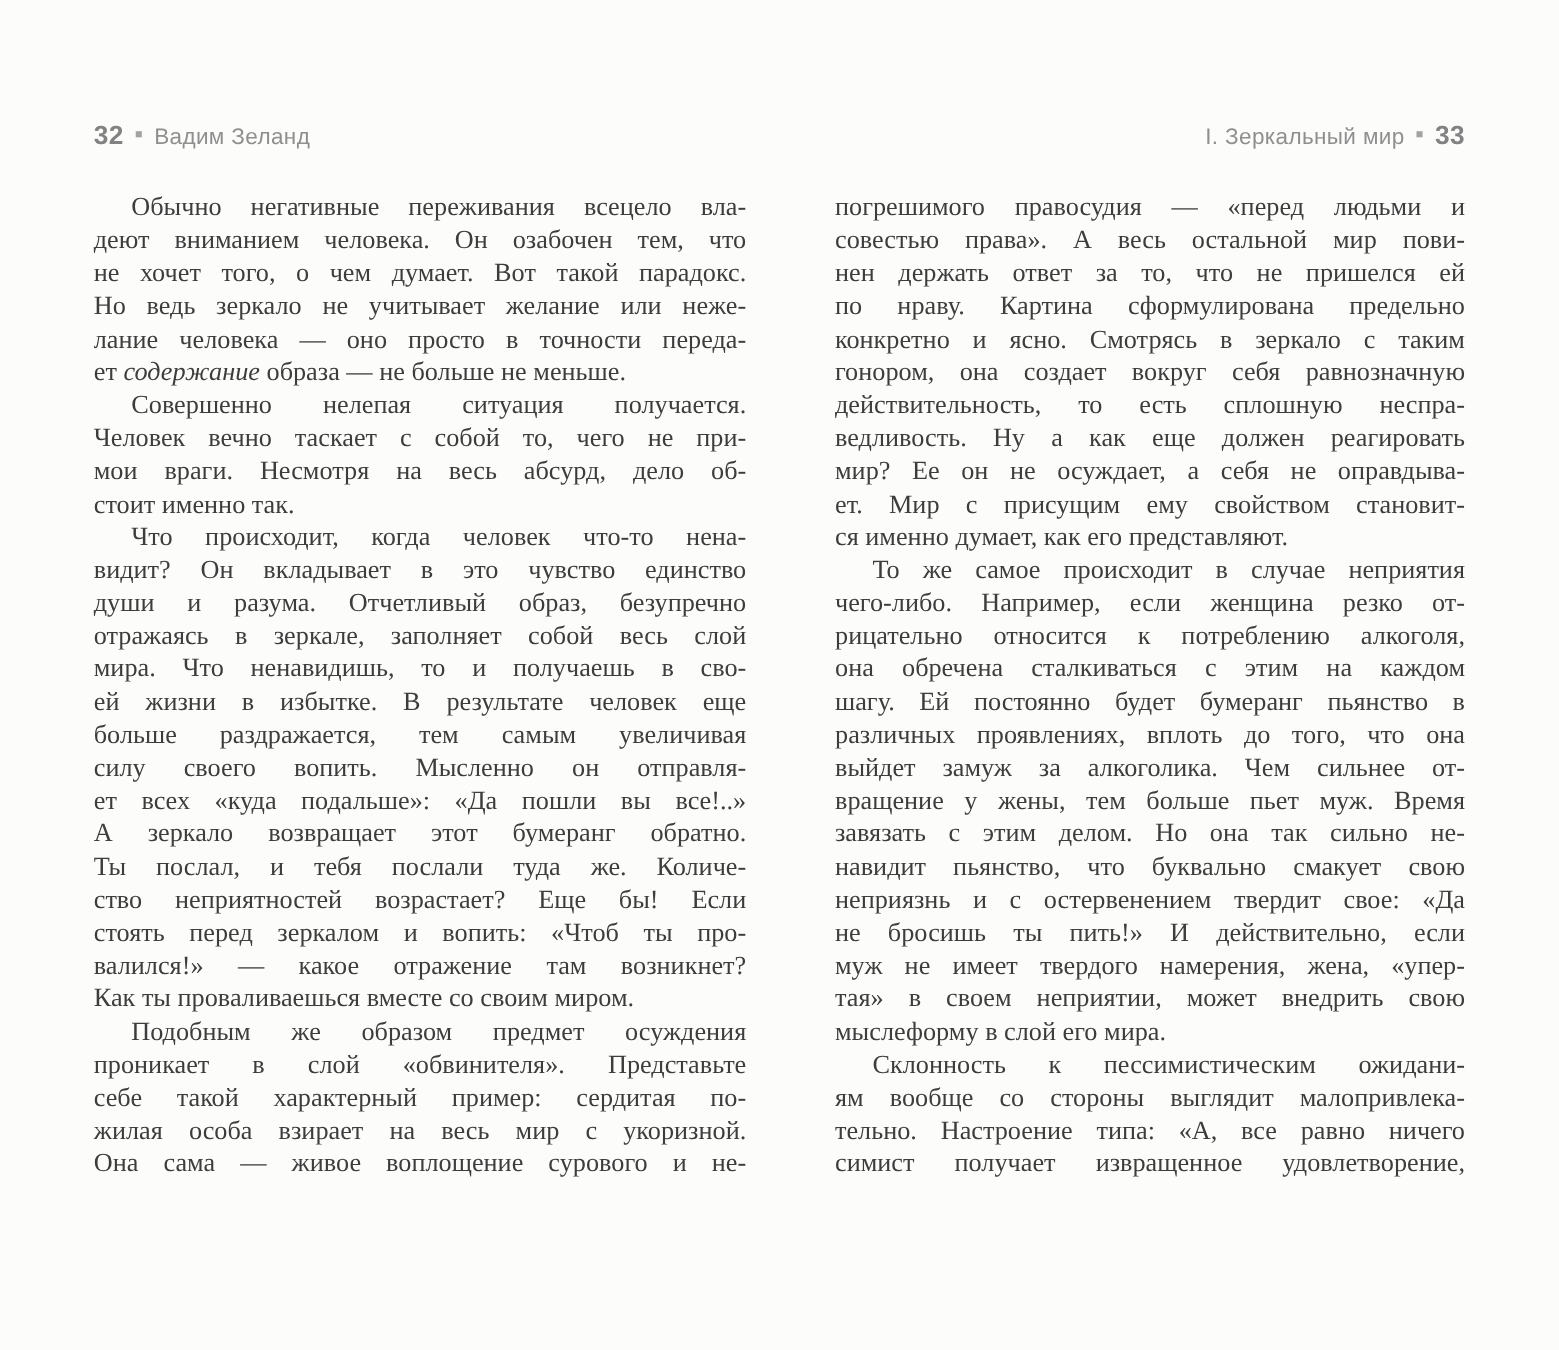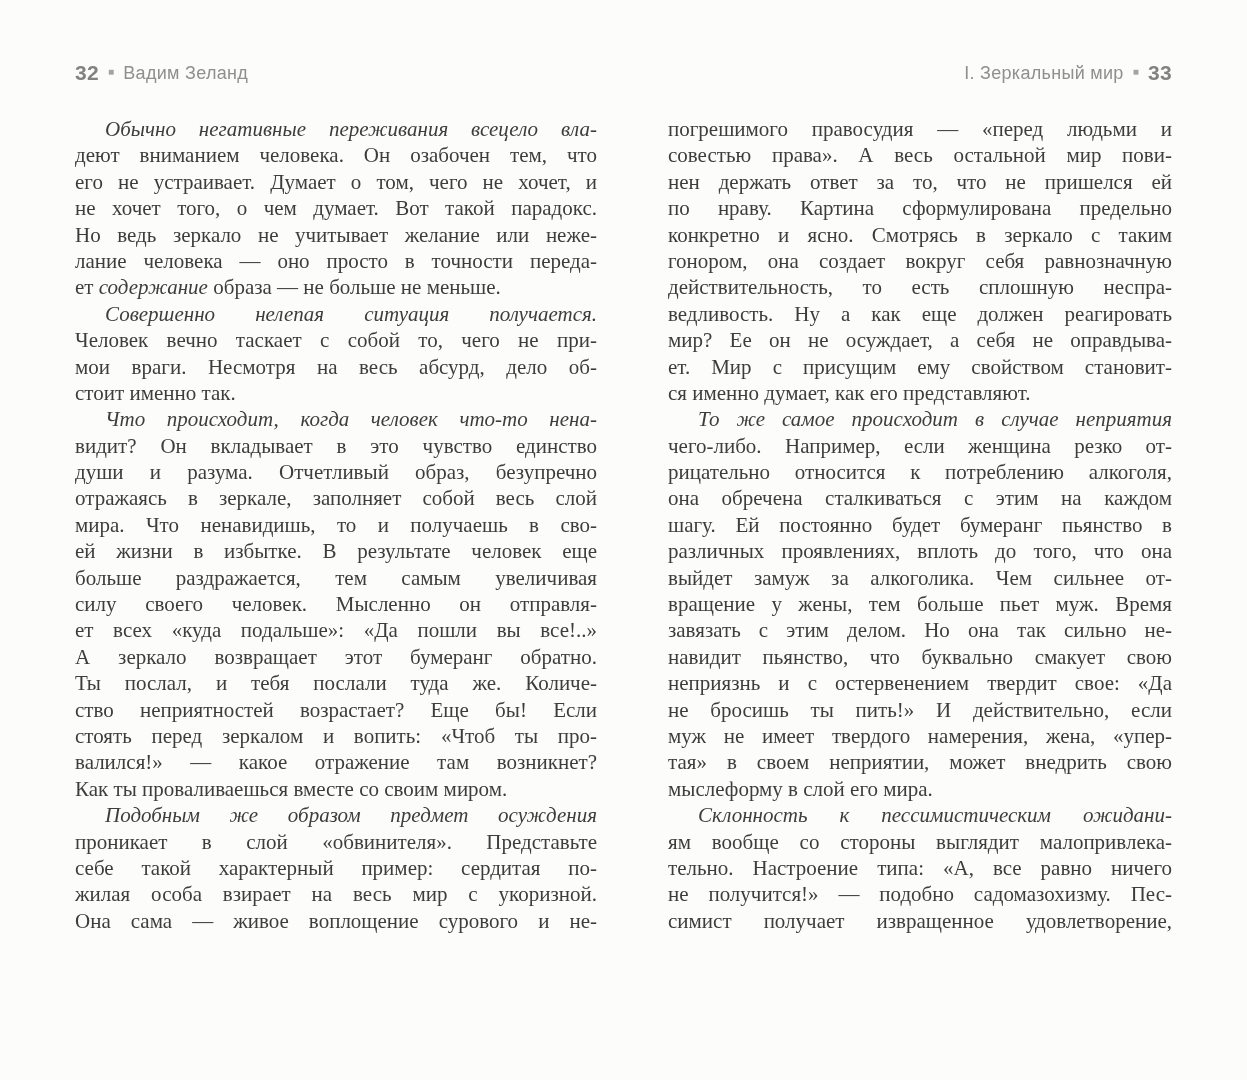--- a/index.html
+++ b/index.html
@@ -23,20 +23,21 @@
   .page.right { left: 668px; width: 504px; }
 
   .running-header {
     display: flex;
     align-items: center;
     height: 22px;
     font-family: "Liberation Sans", sans-serif;
     color: #8f8f8f;
     font-size: 18px;
     letter-spacing: 0.3px;
+    margin-top: 36px;
   }
   .running-header.align-right { justify-content: flex-end; }
   .page-num {
     font-weight: bold;
     font-size: 21px;
     color: #828282;
     font-family: "Liberation Sans", sans-serif;
   }
   .sq-icon {
     font-size: 10px;
@@ -53,54 +54,53 @@
   }
   .line {
     line-height: 26.4px;
     height: 26.4px;
     text-align: justify;
     text-align-last: justify;
     white-space: nowrap;
     overflow: visible;
   }
   .line.end  { text-align-last: left; }
-  .line.ind  { text-indent: 30px; font-style: italic; }
+  .line.ind  { text-indent: 30px; }
   .line i    { font-style: italic; }
 </style>
 </head>
 <body>
 
 <div class="spread">
 
   <div class="page left">
     <div class="running-header">
       <span class="page-num">32</span>
       <span class="sq-icon">■</span>
       <span class="runhead">Вадим Зеланд</span>
     </div>
     <div class="body-text">
         <div class="line ind">Обычно негативные переживания всецело вла-</div>
         <div class="line">деют вниманием человека. Он озабочен тем, что</div>
-        <div class="line">его не устраивает. Думает о том, чего не хочет, и</div>
         <div class="line">не хочет того, о чем думает. Вот такой парадокс.</div>
         <div class="line">Но ведь зеркало не учитывает желание или неже-</div>
         <div class="line">лание человека — оно просто в точности переда-</div>
         <div class="line end">ет <i>содержание</i> образа — не больше не меньше.</div>
         <div class="line ind">Совершенно нелепая ситуация получается.</div>
         <div class="line">Человек вечно таскает с собой то, чего не при-</div>
         <div class="line">мои враги. Несмотря на весь абсурд, дело об-</div>
         <div class="line end">стоит именно так.</div>
         <div class="line ind">Что происходит, когда человек что-то нена-</div>
         <div class="line">видит? Он вкладывает в это чувство единство</div>
         <div class="line">души и разума. Отчетливый образ, безупречно</div>
         <div class="line">отражаясь в зеркале, заполняет собой весь слой</div>
         <div class="line">мира. Что ненавидишь, то и получаешь в сво-</div>
         <div class="line">ей жизни в избытке. В результате человек еще</div>
         <div class="line">больше раздражается, тем самым увеличивая</div>
-        <div class="line">силу своего человек. Мысленно он отправля-</div>
+        <div class="line">силу своего вопить. Мысленно он отправля-</div>
         <div class="line">ет всех «куда подальше»: «Да пошли вы все!..»</div>
         <div class="line">А зеркало возвращает этот бумеранг обратно.</div>
         <div class="line">Ты послал, и тебя послали туда же. Количе-</div>
         <div class="line">ство неприятностей возрастает? Еще бы! Если</div>
         <div class="line">стоять перед зеркалом и вопить: «Чтоб ты про-</div>
         <div class="line">валился!» — какое отражение там возникнет?</div>
         <div class="line end">Как ты проваливаешься вместе со своим миром.</div>
         <div class="line ind">Подобным же образом предмет осуждения</div>
         <div class="line">проникает в слой «обвинителя». Представьте</div>
         <div class="line">себе такой характерный пример: сердитая по-</div>
@@ -138,18 +138,17 @@
         <div class="line">завязать с этим делом. Но она так сильно не-</div>
         <div class="line">навидит пьянство, что буквально смакует свою</div>
         <div class="line">неприязнь и с остервенением твердит свое: «Да</div>
         <div class="line">не бросишь ты пить!» И действительно, если</div>
         <div class="line">муж не имеет твердого намерения, жена, «упер-</div>
         <div class="line">тая» в своем неприятии, может внедрить свою</div>
         <div class="line end">мыслеформу в слой его мира.</div>
         <div class="line ind">Склонность к пессимистическим ожидани-</div>
         <div class="line">ям вообще со стороны выглядит малопривлека-</div>
         <div class="line">тельно. Настроение типа: «А, все равно ничего</div>
-        <div class="line">не получится!» — подобно садомазохизму. Пес-</div>
         <div class="line">симист получает извращенное удовлетворение,</div>
       </div>
   </div>
 
 </div>
 
 </body></html>

